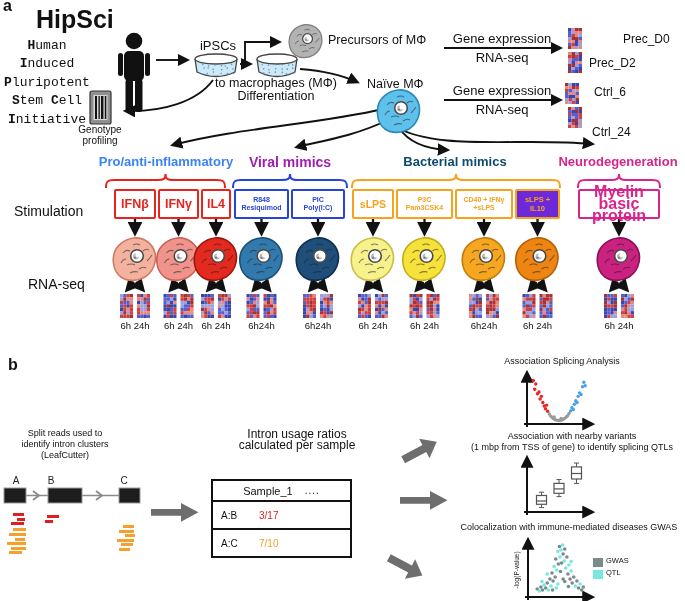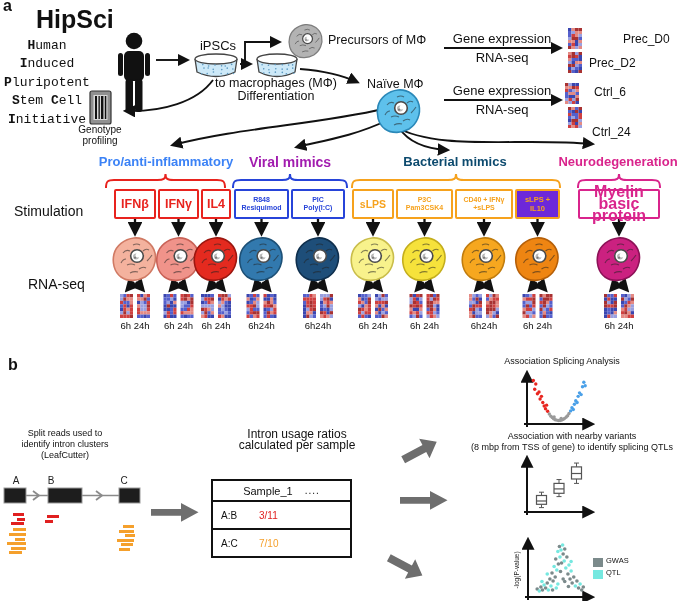--- a/index.html
+++ b/index.html
@@ -1307,32 +1307,33 @@
     <div>calculated per sample</div>
   </div>
 
   <div class="tbl">
     <div class="tbl-head">
       <span>Sample_1</span>
       <span class="dots">....</span>
     </div>
     <div class="tbl-row b">
       <span class="tkey">A:B</span>
-      <span class="tval" id="tval0" style="color: rgb(224, 32, 32);">3/11</span>
+      <span class="tval" id="tval0" style="color: rgb(224, 32, 32);">3/17</span>
     </div>
     <div class="tbl-row">
       <span class="tkey">A:C</span>
       <span class="tval" id="tval1" style="color: rgb(245, 160, 44);">7/10</span>
     </div>
   </div>
 
   <div class="abs ctr" style="left:478px;top:356px;width:168px;font-size:9px;">Association Splicing Analysis</div>
   <div class="abs ctr" style="left:460px;top:431px;width:224px;font-size:9px;line-height:10.5px;">
     <div>Association with nearby variants</div>
-    <div>(8 mbp from TSS of gene) to identify splicing QTLs</div>
+    <div>(1 mbp from TSS of gene) to identify splicing QTLs</div>
   </div>
+  <div class="abs ctr" style="left:453px;top:522px;width:232px;font-size:9px;">Colocalization with immune-mediated diseases GWAS</div>
 
   <div class="abs" id="sw0" style="left: 593px; top: 558px; width: 10px; height: 9px; background: rgb(123, 138, 139);"></div>
   <div class="abs nw" style="left:606px;top:556px;font-size:7.5px;">GWAS</div>
   <div class="abs" id="sw1" style="left: 593px; top: 570px; width: 10px; height: 9px; background: rgb(118, 232, 224);"></div>
   <div class="abs nw" style="left:606px;top:568px;font-size:7.5px;">QTL</div>
 
 </div>
 
 </body></html>

